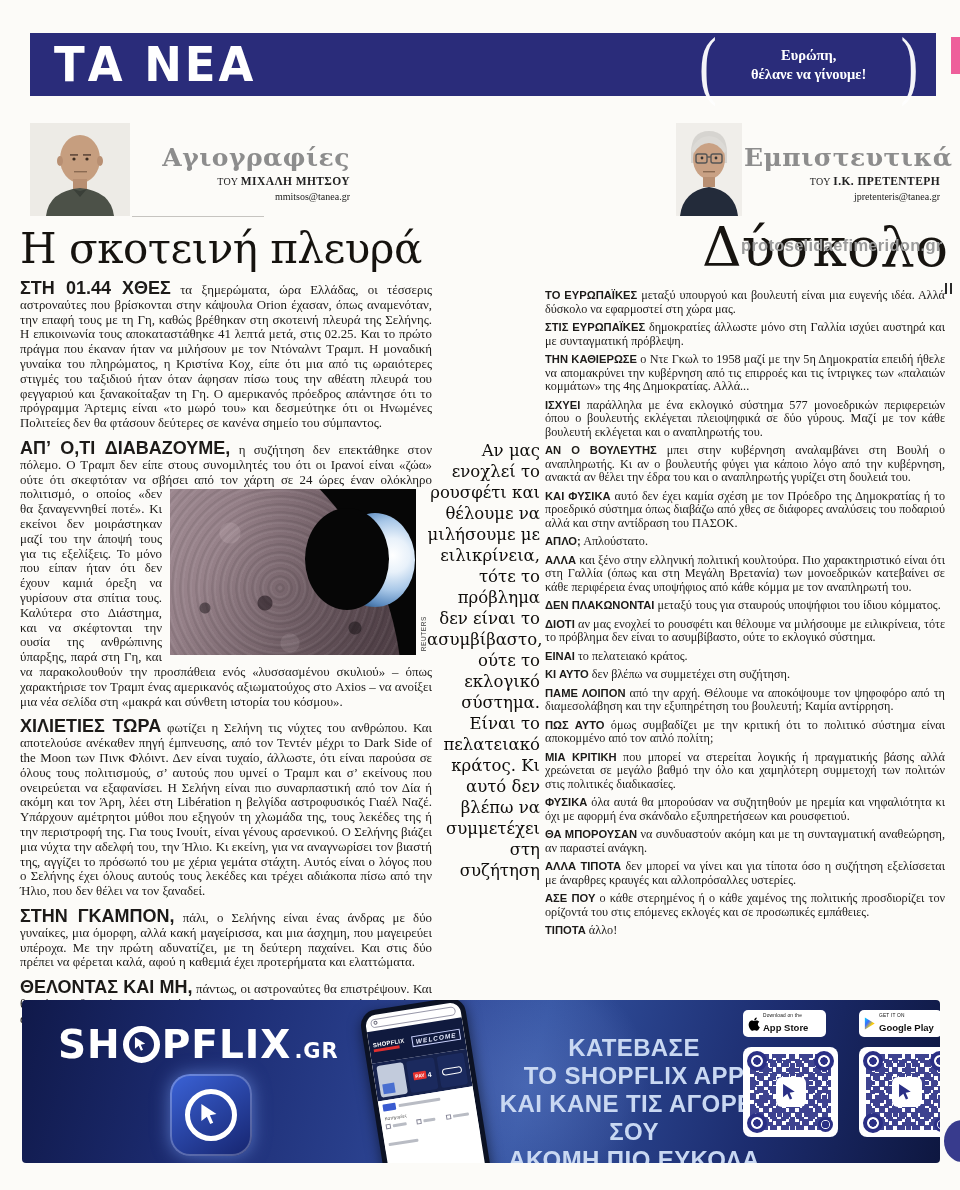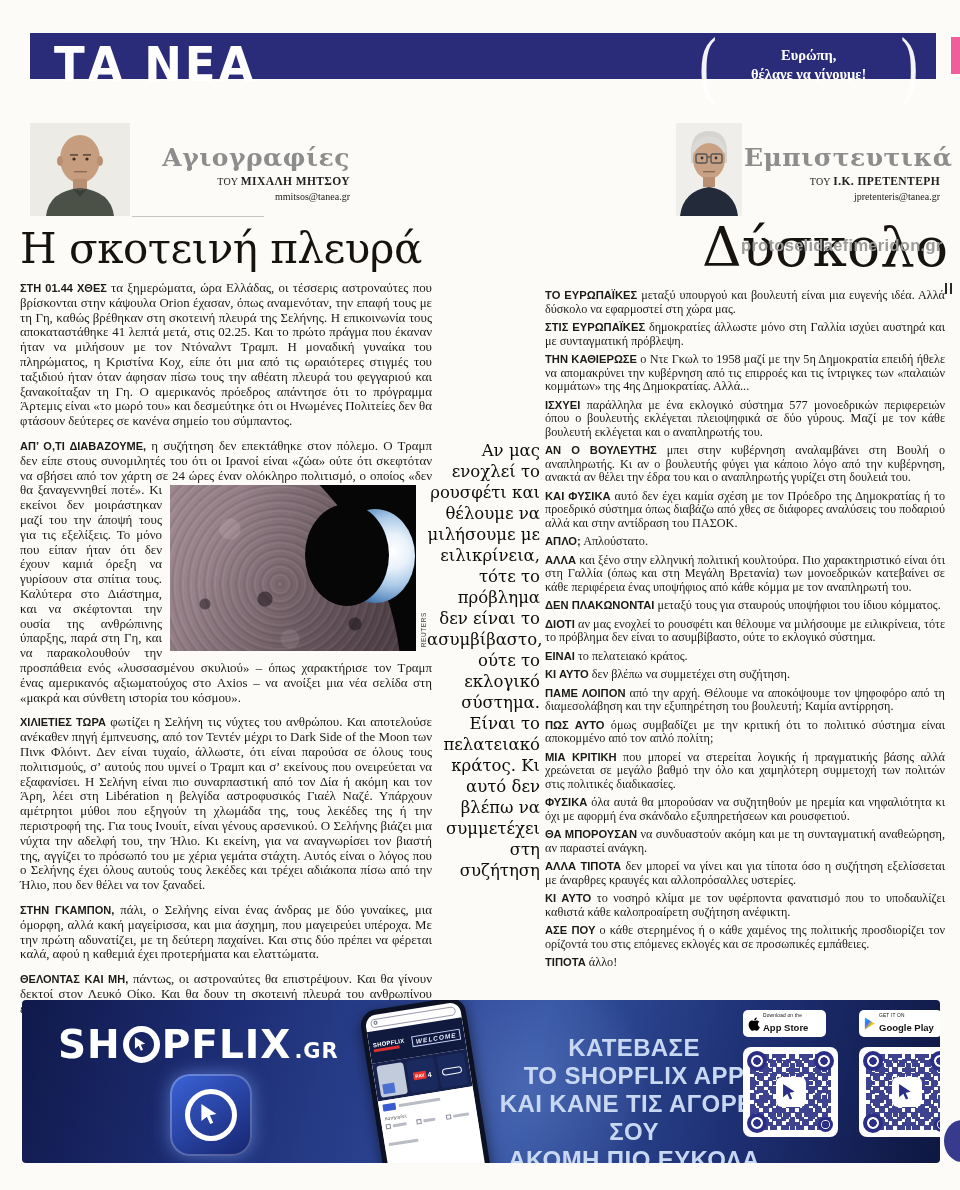--- a/index.html
+++ b/index.html
@@ -1,20 +1,20 @@
 <!DOCTYPE html>
 <html><head>
 <meta charset="utf-8">
 <style>
   * { margin:0; padding:0; box-sizing:border-box; }
   body { background:#e9e7e2; font-family:"Liberation Serif", serif; }
   .page { position:relative; width:960px; height:1190px; margin:0 auto; background:#fcfbf8; overflow:hidden; color:#1c1a18; }
 
   
-  .masthead { position:absolute; left:30px; top:33px; width:906px; height:46px; background:#2a2c7a; }
+  .masthead { position:absolute; left:30px; top:33px; width:906px; height:63px; background:#2a2c7a; }
   .masthead .logo { position:absolute; left:24px; top:4px; font-family:"DejaVu Sans", sans-serif; font-weight:900; font-size:45px; color:#fff; letter-spacing:3px; transform:scaleY(1.05); transform-origin:left top; }
   .bubble { position:absolute; right:10px; top:0; height:63px; display:flex; align-items:center; color:#fff; }
   .paren { font-size:52px; font-weight:400; transform:scaleY(1.45); opacity:.95; line-height:1; padding:0 8px; }
   .bubble-text { width:168px; text-align:center; font-weight:bold; font-size:14.5px; line-height:1.3; }
   .pink-tab { position:absolute; left:951px; top:37px; width:9px; height:37px; background:#ee5f9b; }
 
   
   .col-head { position:absolute; height:102px; }
   .col-head-left { left:30px; top:123px; width:360px; }
   .col-head-right { left:648px; top:123px; width:292px; }
@@ -25,21 +25,21 @@
   .section-title { font-family:"DejaVu Serif", serif; font-weight:bold; font-size:25px; color:#8d8d8d; letter-spacing:.5px; }
   .byline { margin-top:3px; font-size:10px; color:#222; letter-spacing:.4px; }
   .byline b { font-size:11.5px; }
   .email { margin-top:4px; font-size:10px; color:#222; }
   .byline-rule { position:absolute; left:102px; top:93px; width:132px; border-top:1px solid #c6c4c0; }
 
   
   .article-left { position:absolute; left:20px; top:227px; width:412px; }
   .article-left h1 { font-family:"DejaVu Serif", serif; font-weight:normal; font-size:42px; line-height:1.05; color:#16130f; margin:0 0 10px 0; letter-spacing:-.5px; }
   .article-left p { font-size:12.9px; line-height:14.8px; text-align:justify; margin-bottom:10px; }
-  .lead { font-family:"Liberation Sans", sans-serif; font-weight:bold; font-size:11px; }
+  .lead { font-family:"Liberation Sans", sans-serif; font-weight:bold; font-size:18px; }
 
   .moon-wrap { float:right; width:262px; margin:2px 0 4px 8px; position:relative; display:block; }
   .moon-img { display:block; position:relative; width:246px; height:166px; background:#060606; overflow:hidden; }
   .moon-sphere { position:absolute; left:-360px; top:-91px; width:592px; height:592px; border-radius:50%;
     background:
       radial-gradient(circle at 455px 205px, rgba(28,18,24,.55) 0 7px, transparent 8px),
       radial-gradient(circle at 505px 150px, rgba(25,18,22,.45) 0 5px, transparent 6px),
       radial-gradient(circle at 420px 135px, rgba(255,235,240,.12) 0 10px, transparent 11px),
       radial-gradient(circle at 545px 230px, rgba(20,15,18,.5) 0 6px, transparent 7px),
       radial-gradient(circle at 480px 245px, rgba(255,240,245,.10) 0 9px, transparent 10px),
@@ -253,21 +253,20 @@
     <p><b class="lead">ΔΕΝ ΠΛΑΚΩΝΟΝΤΑΙ</b> <span>μεταξύ τους για σταυρούς υποψήφιοι του ίδιου κόμματος.</span></p>
     <p><b class="lead">ΔΙΟΤΙ</b> <span>αν μας ενοχλεί το ρουσφέτι και θέλουμε να μιλήσουμε με ειλικρίνεια, τότε το πρόβλημα δεν είναι το ασυμβίβαστο, ούτε το εκλογικό σύστημα.</span></p>
     <p><b class="lead">ΕΙΝΑΙ</b> <span>το πελατειακό κράτος.</span></p>
     <p><b class="lead">ΚΙ ΑΥΤΟ</b> <span>δεν βλέπω να συμμετέχει στη συζήτηση.</span></p>
     <p><b class="lead">ΠΑΜΕ ΛΟΙΠΟΝ</b> <span>από την αρχή. Θέλουμε να αποκόψουμε τον ψηφοφόρο από τη διαμεσολάβηση και την εξυπηρέτηση του βουλευτή; Καμία αντίρρηση.</span></p>
     <p><b class="lead">ΠΩΣ ΑΥΤΟ</b> <span>όμως συμβαδίζει με την κριτική ότι το πολιτικό σύστημα είναι αποκομμένο από τον απλό πολίτη;</span></p>
     <p><b class="lead">ΜΙΑ ΚΡΙΤΙΚΗ</b> <span>που μπορεί να στερείται λογικής ή πραγματικής βάσης αλλά χρεώνεται σε μεγάλο βαθμό την όλο και χαμηλότερη συμμετοχή των πολιτών στις πολιτικές διαδικασίες.</span></p>
     <p><b class="lead">ΦΥΣΙΚΑ</b> <span>όλα αυτά θα μπορούσαν να συζητηθούν με ηρεμία και νηφαλιότητα κι όχι με αφορμή ένα σκάνδαλο εξυπηρετήσεων και ρουσφετιού.</span></p>
     <p><b class="lead">ΘΑ ΜΠΟΡΟΥΣΑΝ</b> <span>να συνδυαστούν ακόμη και με τη συνταγματική αναθεώρηση, αν παραστεί ανάγκη.</span></p>
     <p><b class="lead">ΑΛΛΑ ΤΙΠΟΤΑ</b> <span>δεν μπορεί να γίνει και για τίποτα όσο η συζήτηση εξελίσσεται με άναρθρες κραυγές και αλλοπρόσαλλες υστερίες.</span></p>
-    <p><b class="lead">ΚΙ ΑΥΤΟ</b> <span>το νοσηρό κλίμα με τον υφέρποντα φανατισμό που το υποδαυλίζει καθιστά κάθε καλοπροαίρετη συζήτηση ανέφικτη.</span></p>
     <p><b class="lead">ΑΣΕ ΠΟΥ</b> <span>ο κάθε στερημένος ή ο κάθε χαμένος της πολιτικής προσδιορίζει τον ορίζοντά του στις επόμενες εκλογές και σε προσωπικές εμπάθειες.</span></p>
     <p><b class="lead">ΤΙΠΟΤΑ</b> <span>άλλο!</span></p>
   </div>
 
   <div class="ad">
 
     <div class="shopflix-logo">
       <span>SH</span>
       <span class="logo-o">
         <svg width="15" height="15" viewBox="0 0 16 16">

